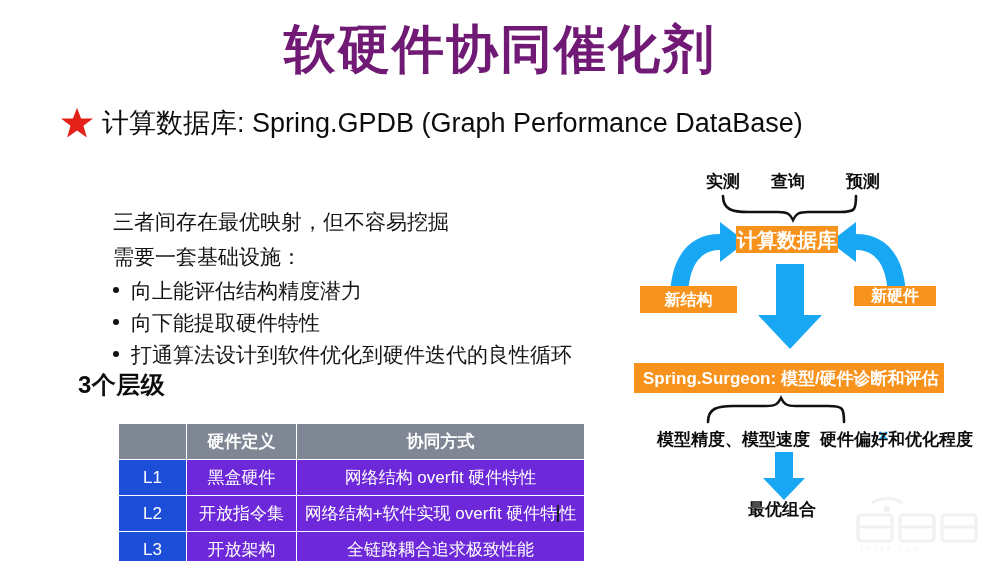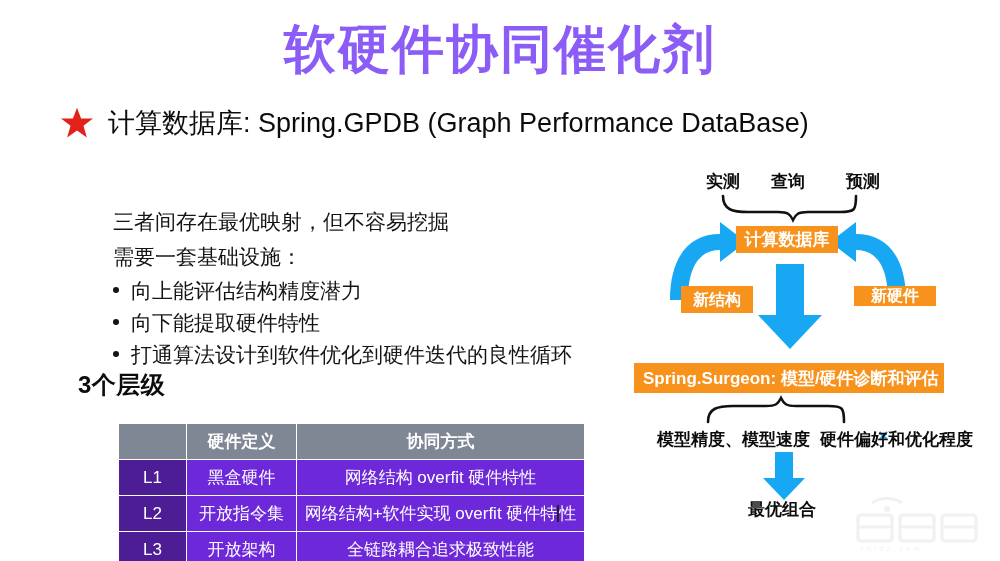--- a/index.html
+++ b/index.html
@@ -11,29 +11,29 @@
     position:relative;
     width:1000px;height:561px;
     background:#ffffff;
     overflow:hidden;
   }
 
   
   #title{
     position:absolute;left:0;top:20px;width:1000px;
     text-align:center;
-    font-size:52px;font-weight:700;color:#8b5cf6;
+    font-size:52px;font-weight:700;color:#701a75;
     letter-spacing:2px;
     line-height:1.15;
   }
 
   
   #subtitle-row{
     position:absolute;left:60px;top:106px;
-    display:flex;align-items:center;gap:12px;
+    display:flex;align-items:center;gap:6px;
   }
   .star{
     width:34px;height:34px;display:inline-block;flex:0 0 auto;
     margin-right:2px;
   }
   #subtitle-text{
     font-size:27px;font-weight:400;color:#0c0c0c;
     line-height:1.2;white-space:nowrap;
   }
 
@@ -89,21 +89,21 @@
     font-weight:400;
     color:#ffffff;
   }
   #lvl-table th{font-weight:700;}
   .col-lvl{width:68px;}
   .col-def{width:110px;}
   .col-way{width:288px;}
 
   .th-blank{background:#7f8694;}
   .th-grey{background:#7f8694;color:#ffffff;font-weight:700;font-size:17px;}
-  .td-lvl{background:#4c1d95;color:#ffffff;font-weight:700;font-size:16px;}
+  .td-lvl{background:#1d4ed8;color:#ffffff;font-weight:700;font-size:16px;}
   .td-body{background:#6d28d9;color:#1b1b1b;font-weight:400;}
 
   
   .caret{
     display:inline-block;width:2px;height:17px;
     background:#222;vertical-align:-3px;margin:0 0px;
   }
 
   
   #diagram{position:absolute;left:608px;top:160px;width:392px;height:390px;}
@@ -119,22 +119,22 @@
 
   .obox{
     position:absolute;
     background:#f7931d;
     color:#ffffff;
     font-weight:700;
     display:flex;align-items:center;justify-content:center;
     white-space:nowrap;
     line-height:1;
   }
-  #box-db{left:128px;top:66px;width:102px;height:27px;font-size:17px;}
-  #box-new-struct{left:32px;top:126px;width:72px;height:27px;font-size:16px;margin-left:41px;}
+  #box-db{left:128px;top:66px;width:102px;height:27px;font-size:20px;}
+  #box-new-struct{left:32px;top:126px;width:97px;height:27px;font-size:16px;}
   #box-new-hw{left:246px;top:126px;width:82px;height:20px;font-size:16px;}
   #box-surgeon{left:26px;top:203px;width:310px;height:30px;font-size:17px;
                justify-content:flex-start;padding-left:9px;box-sizing:border-box;}
 
   .svg-layer{position:absolute;left:0;top:0;width:392px;height:390px;pointer-events:none;}
 
   .blabel{
     position:absolute;font-size:17px;font-weight:700;color:#0c0c0c;
     white-space:nowrap;
   }

